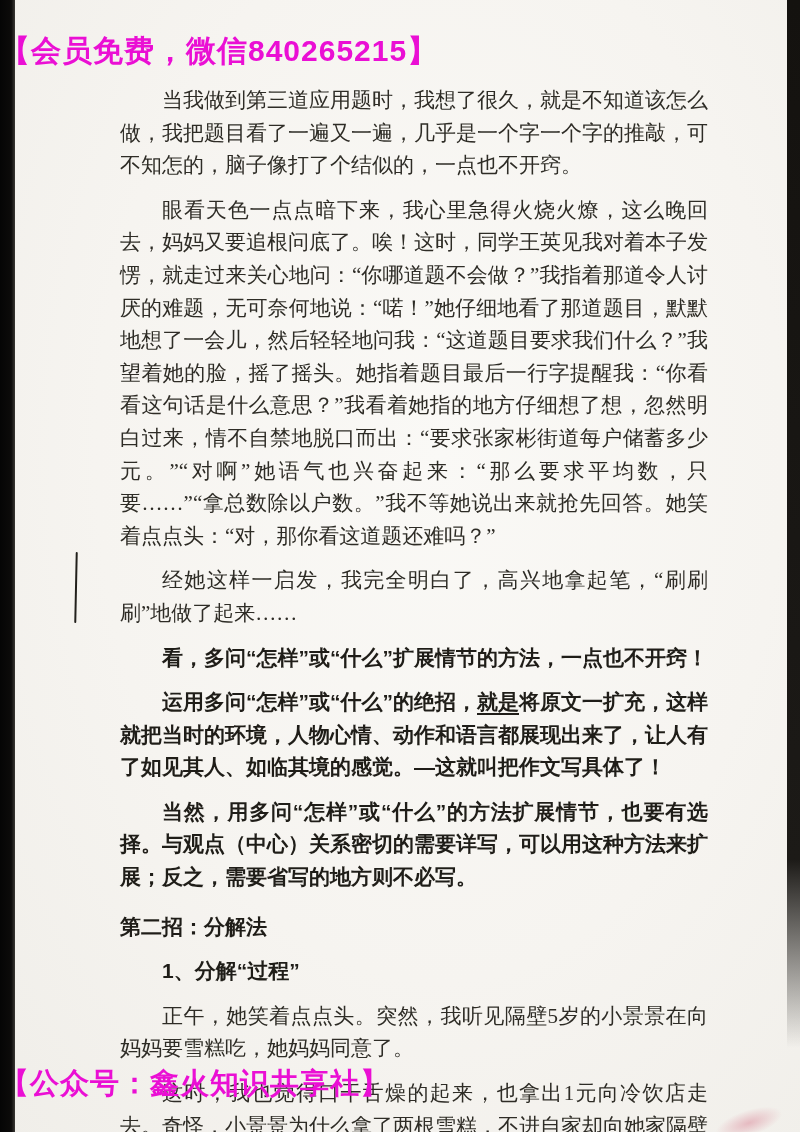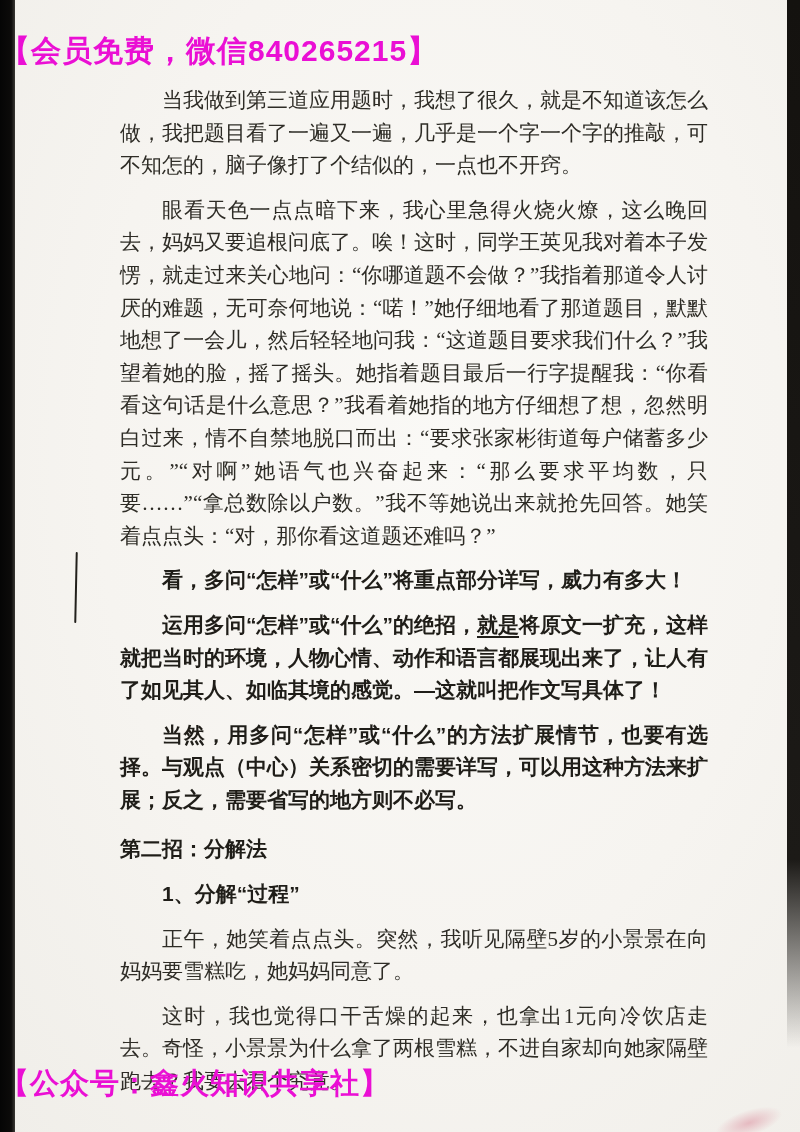--- a/index.html
+++ b/index.html
@@ -64,22 +64,23 @@
 
   <div class="edge-left"></div>
   <div class="edge-right"></div>
 
   <div class="banner banner-top">【会员免费，微信840265215】</div>
 
   <div class="content">
 
     <p class="script">当我做到第三道应用题时，我想了很久，就是不知道该怎么做，我把题目看了一遍又一遍，几乎是一个字一个字的推敲，可不知怎的，脑子像打了个结似的，一点也不开窍。</p>
     <p class="script">眼看天色一点点暗下来，我心里急得火烧火燎，这么晚回去，妈妈又要追根问底了。唉！这时，同学王英见我对着本子发愣，就走过来关心地问：“你哪道题不会做？”我指着那道令人讨厌的难题，无可奈何地说：“喏！”她仔细地看了那道题目，默默地想了一会儿，然后轻轻地问我：“这道题目要求我们什么？”我望着她的脸，摇了摇头。她指着题目最后一行字提醒我：“你看看这句话是什么意思？”我看着她指的地方仔细想了想，忽然明白过来，情不自禁地脱口而出：“要求张家彬街道每户储蓄多少元。”“对啊”她语气也兴奋起来：“那么要求平均数，只要……”“拿总数除以户数。”我不等她说出来就抢先回答。她笑着点点头：“对，那你看这道题还难吗？”</p>
+    <p class="script">经她这样一启发，我完全明白了，高兴地拿起笔，“刷刷刷”地做了起来……</p>
 
-    <p class="print">看，多问“怎样”或“什么”将重点部分详写，威力有多大！</p>
+    <p class="print">看，多问“怎样”或“什么”扩展情节的方法，一点也不开窍！</p>
     <p class="print"><span>运用多问“怎样”或“什么”的绝招，</span><span class="underline">就是</span><span>将原文一扩充，这样就把当时的环境，人物心情、动作和语言都展现出来了，让人有了如见其人、如临其境的感觉。—这就叫把作文写具体了！</span></p>
 
     <p class="print">当然，用多问“怎样”或“什么”的方法扩展情节，也要有选择。与观点（中心）关系密切的需要详写，可以用这种方法来扩展；反之，需要省写的地方则不必写。</p>
 
     <p class="print section-heading">第二招：分解法</p>
     <p class="print sub-heading">1、分解“过程”</p>
 
 
     <p class="script">正午，她笑着点点头。突然，我听见隔壁5岁的小景景在向妈妈要雪糕吃，她妈妈同意了。</p>
     <p class="script">这时，我也觉得口干舌燥的起来，也拿出1元向冷饮店走去。奇怪，小景景为什么拿了两根雪糕，不进自家却向她家隔壁跑去？我要去看个究竟。</p>

